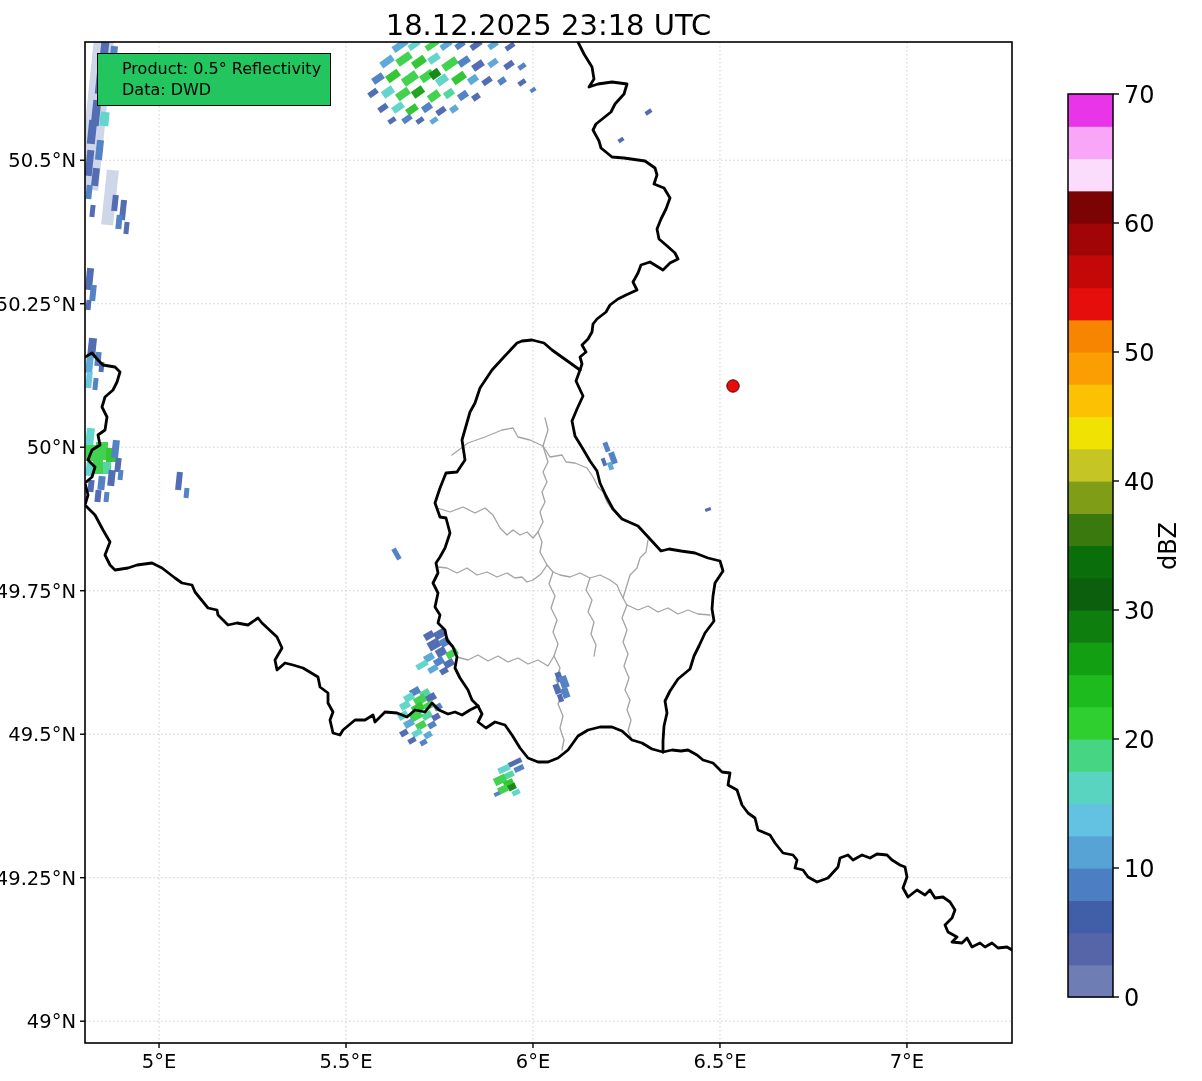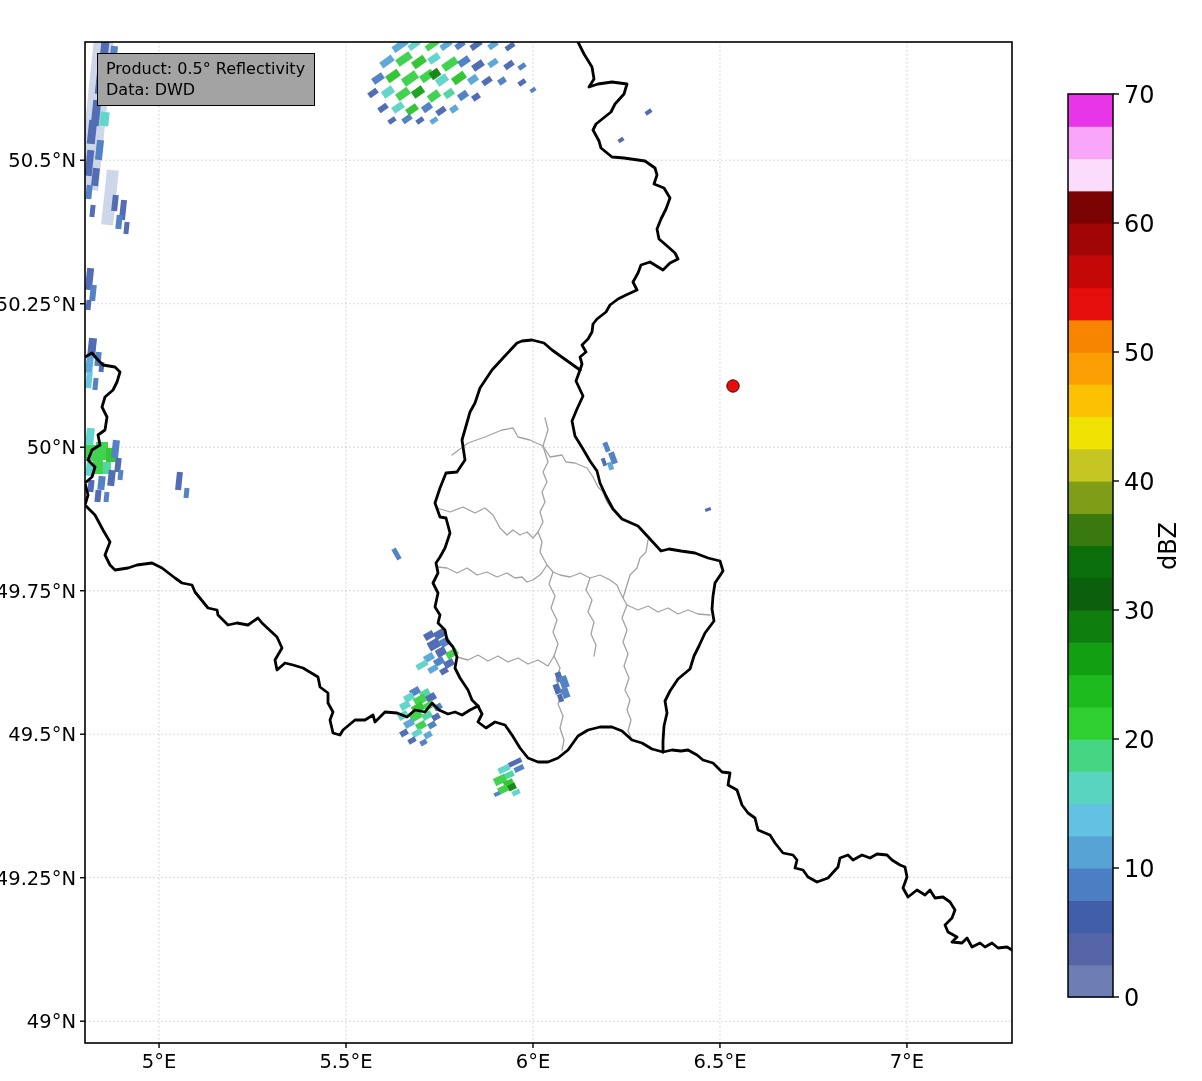--- a/index.html
+++ b/index.html
@@ -1,28 +1,29 @@
 <!DOCTYPE html>
 <html><head>
 <meta charset="utf-8">
 <style>
   html,body{margin:0;padding:0;background:#ffffff;}
   #figure{position:relative;width:1202px;height:1081px;background:#ffffff;
           font-family:"DejaVu Sans","Liberation Sans",sans-serif;overflow:hidden;}
   #plot-title{position:absolute;left:85px;top:8px;width:927px;text-align:center;
           font-size:29px;color:#000;}
-  #info-box{position:absolute;left:97px;top:53px;background:#a3a3a3;border:1.8px solid #000;
-          padding:4px 9px 5px 8px;font-size:16px;line-height:21px;color:#000;z-index:5;}
+  #info-box{position:absolute;left:97px;top:53px;background:#22c55e;border:1.8px solid #000;
+          padding:4px 9px 5px 24px;font-size:16px;line-height:21px;color:#000;z-index:5;}
   svg{position:absolute;left:0;top:0;}
   text{font-family:"DejaVu Sans","Liberation Sans",sans-serif;fill:#000;}
 </style>
 </head>
 <body>
 
 <div id="figure">
+  <div id="plot-title">18.12.2025 23:18 UTC</div>
   <svg id="plot-svg" width="1202" height="1081">
       <defs>
         <clipPath id="plotclip">
           <rect x="85" y="42" width="927" height="1001"></rect>
         </clipPath>
       </defs>
       <g clip-path="url(#plotclip)">
         <line x1="159.04033884630914" y1="42" x2="159.04033884630914" y2="1043" stroke="#c8c8c8" stroke-width="0.9" stroke-dasharray="1.5 2.5"></line>
         <line x1="346.01089148850355" y1="42" x2="346.01089148850355" y2="1043" stroke="#c8c8c8" stroke-width="0.9" stroke-dasharray="1.5 2.5"></line>
         <line x1="532.981444130698" y1="42" x2="532.981444130698" y2="1043" stroke="#c8c8c8" stroke-width="0.9" stroke-dasharray="1.5 2.5"></line>

